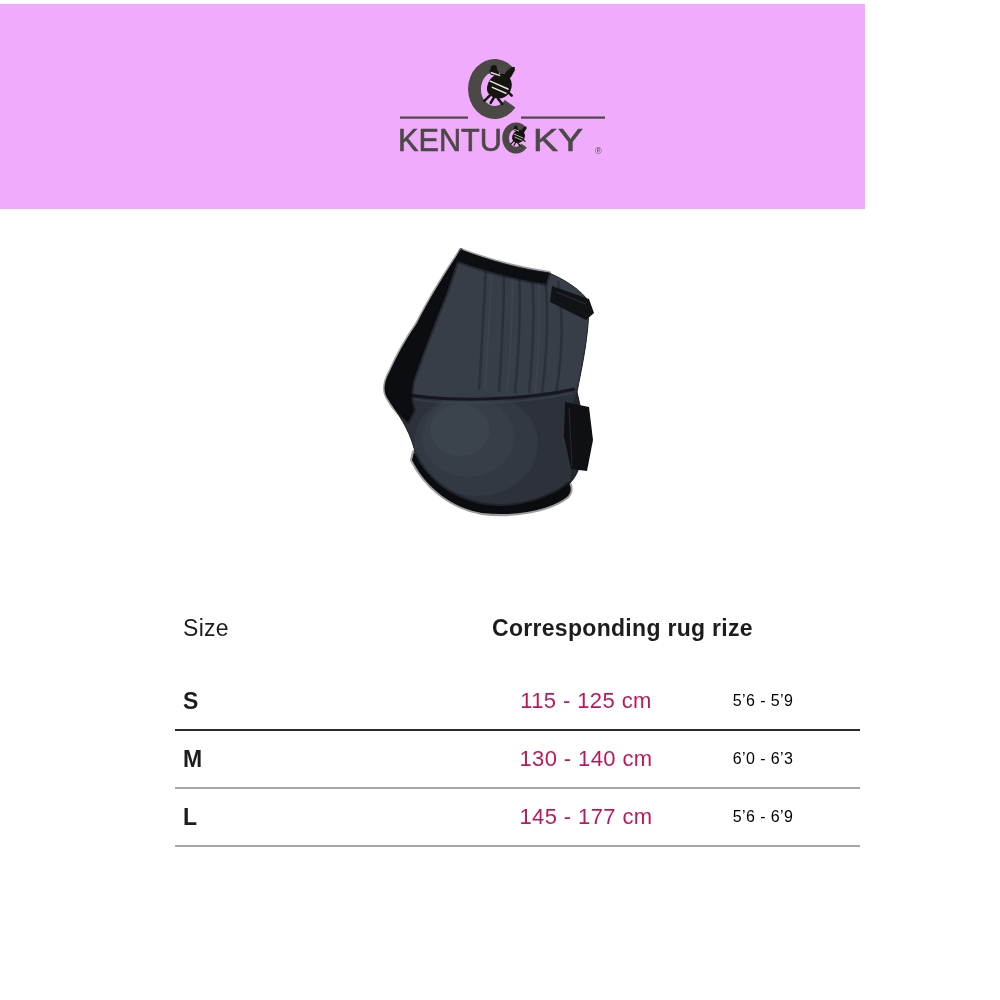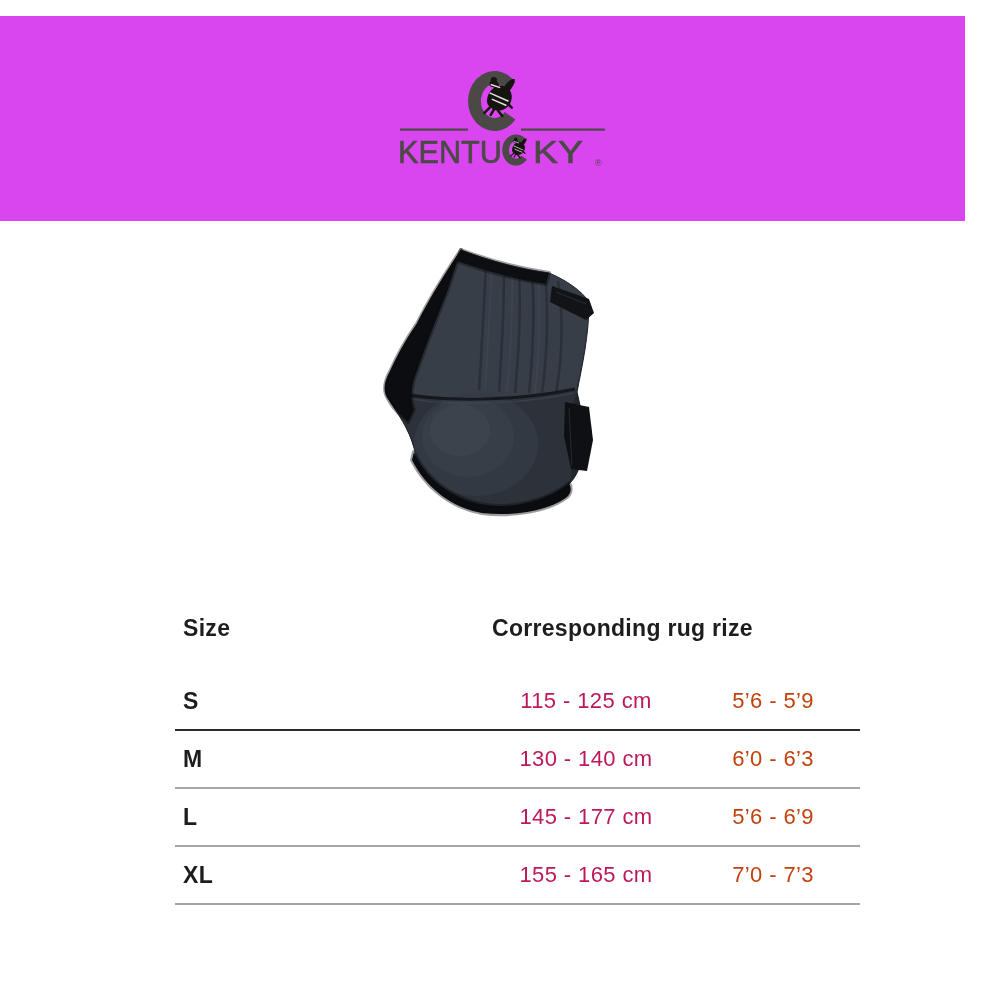--- a/index.html
+++ b/index.html
@@ -8,44 +8,44 @@
     position: relative;
     width: 1000px;
     height: 1000px;
     background: #ffffff;
     font-family: "Liberation Sans", sans-serif;
     overflow: hidden;
     margin: 0 auto;
   }
   .brand-header {
     position: absolute;
-    left: 0; top: 16px;
-    width: 965px; height: 205px;
-    background: #d946ef;
+    left: 0; top: 4px;
+    width: 865px; height: 205px;
+    background: #f0abfc;
   }
   .logo-svg { position: absolute; left: 380px; top: 45px; }
   .product-svg { position: absolute; left: 368px; top: 242px; }
 
   .size-table {
     position: absolute;
     left: 175px; top: 603px;
     width: 685px;
     color: #1d1d1d;
   }
   .t-header {
     display: flex;
     align-items: center;
     height: 50px;
     margin-bottom: 20px;
   }
   .th-size {
     width: 285px;
     padding-left: 8px;
     font-size: 23px;
-    font-weight: 700;
+    font-weight: 400;
     letter-spacing: 0.3px;
   }
   .th-rug {
     width: 400px;
     padding-left: 32px;
     text-align: left;
     font-size: 23px;
     font-weight: 700;
     letter-spacing: 0.3px;
   }
@@ -67,25 +67,25 @@
     width: 252px;
     text-align: center;
     font-size: 22px;
     font-weight: 400;
     letter-spacing: 0.4px;
     color: #be185d;
   }
   .td-ft {
     width: 148px;
     padding-right: 46px;
-    text-align: right;
-    font-size: 22px;
+    text-align: center;
+    font-size: 16px;
     font-weight: 400;
     letter-spacing: 0.4px;
-    color: #c2410c;
+    color: #000000;
   }
 </style>
 </head>
 <body>
 
 <div class="page">
 
   <div class="brand-header">
     <svg class="logo-svg" width="240" height="120" viewBox="0 0 240 120">
       <defs>
@@ -176,20 +176,15 @@
     <div class="t-row">
       <div class="td-size">M</div>
       <div class="td-cm">130 - 140 cm</div>
       <div class="td-ft">6’0 - 6’3</div>
     </div>
     <div class="t-row">
       <div class="td-size">L</div>
       <div class="td-cm">145 - 177 cm</div>
       <div class="td-ft">5’6 - 6’9</div>
     </div>
-    <div class="t-row">
-      <div class="td-size">XL</div>
-      <div class="td-cm">155 - 165 cm</div>
-      <div class="td-ft">7’0 - 7’3</div>
-    </div>
   </section>
 
 </div>
 
 </body></html>

